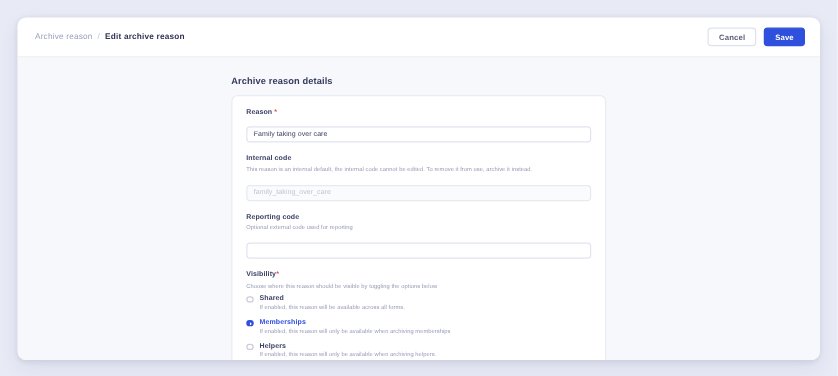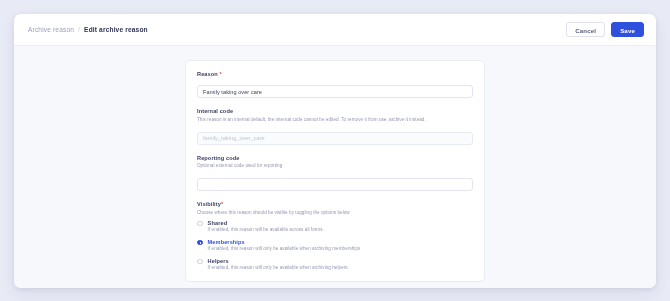--- a/index.html
+++ b/index.html
@@ -231,20 +231,21 @@
       <button class="btn btn-cancel">Cancel</button>
       <button class="btn btn-save">Save</button>
     </div>
 
   </div>
 
   <div class="content">
 
     <div class="form-wrap">
 
+      <div class="section-title">Archive reason details</div>
 
       <div class="card">
 
         <div class="field">
           <label class="label">
             <span>Reason</span>
             <span class="req">*</span>
           </label>
           <input class="input" type="text" value="Family taking over care" style="">
         </div>

